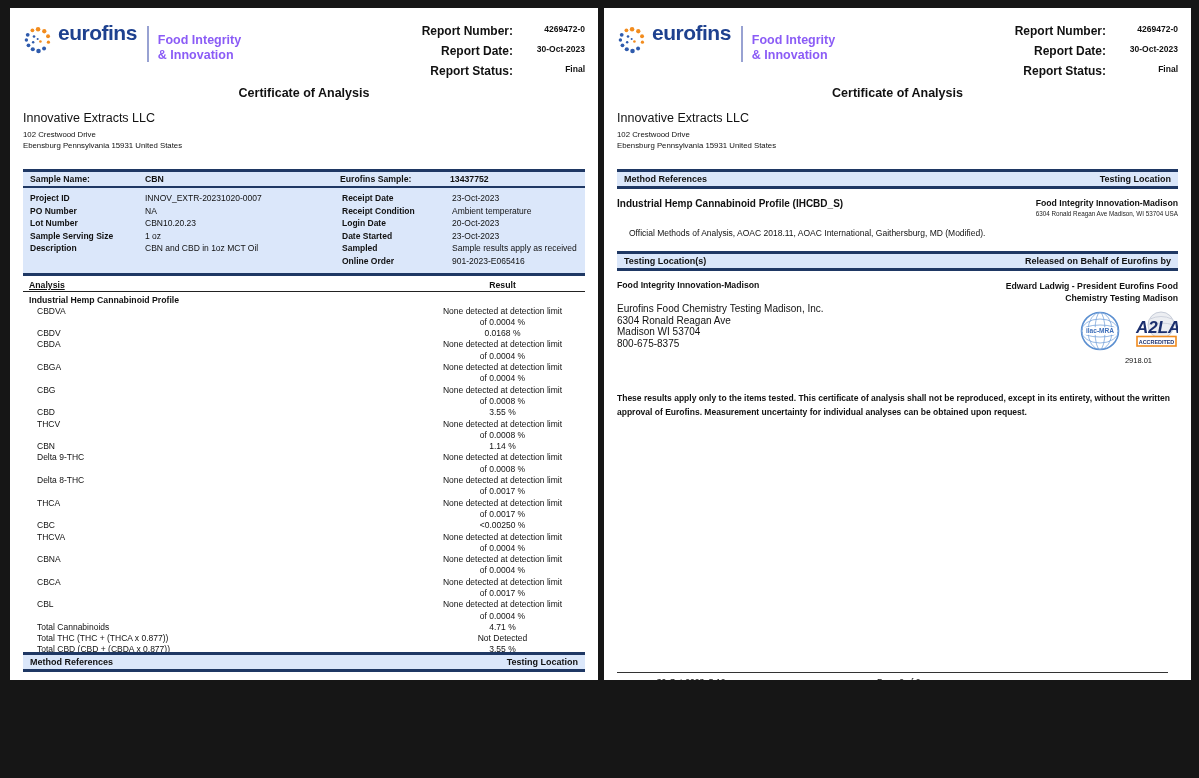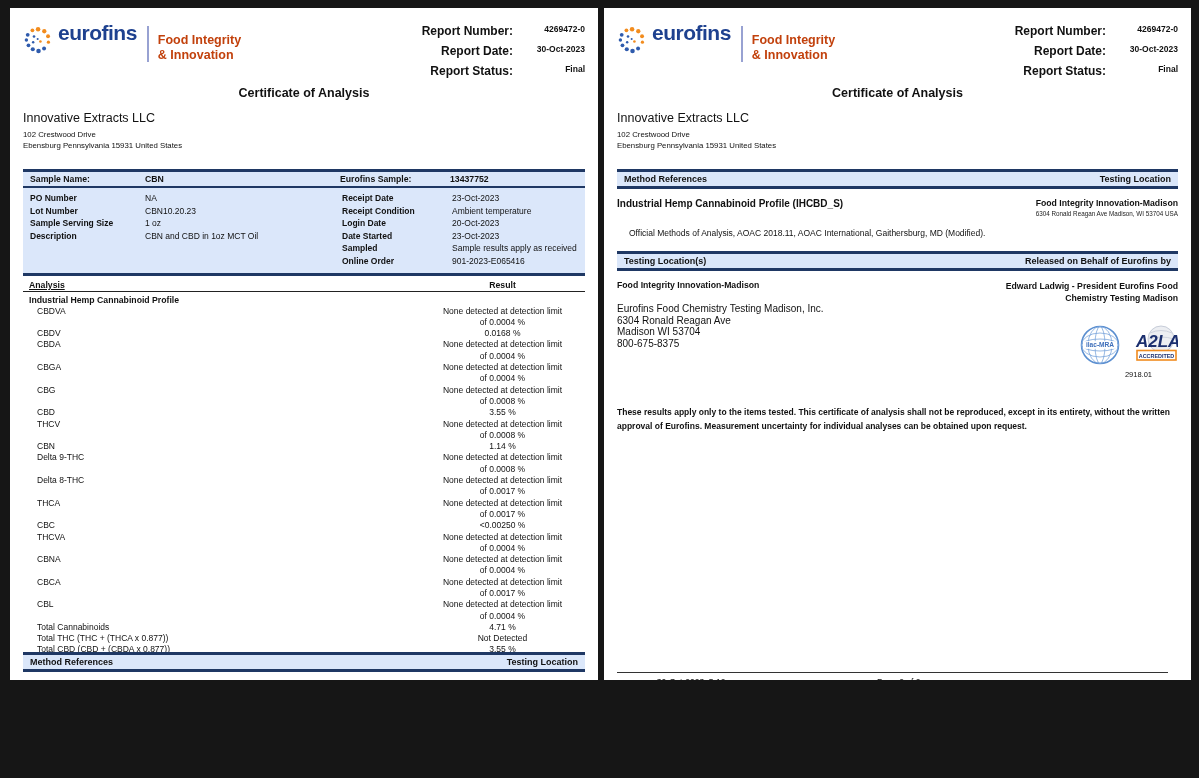--- a/index.html
+++ b/index.html
@@ -8,21 +8,21 @@
   .page { position:absolute; top:8px; width:588px; height:762px; background:#ffffff; color:#111; }
   .page-1 { left:10px; }
   .page-2 { left:604px; width:587px; }
 
   
   .hdr { display:flex; justify-content:space-between; padding:12px 13px 0 13px; height:62px; }
   .logo { display:flex; align-items:flex-start; }
   .logo svg { margin-top:4px; }
   .wordmark { font-size:21px; font-weight:bold; color:#1e418f; letter-spacing:-0.5px; margin-left:3px; line-height:26px; }
   .logo-divider { width:2px; height:36px; background:#98a2d2; margin:6px 9px 0 10px; }
-  .tagline { color:#c2410c; font-weight:bold; font-size:12.5px; line-height:15px; margin-top:13px; }
+  .tagline { color:#8b5cf6; font-weight:bold; font-size:12.5px; line-height:15px; margin-top:13px; }
   .repinfo { margin-top:4px; }
   .reprow { display:flex; justify-content:flex-end; margin-bottom:6px; }
   .replabel { font-weight:bold; font-size:12px; width:92px; text-align:right; }
   .repval { font-weight:bold; font-size:8.5px; width:72px; text-align:right; }
 
   .title { text-align:center; font-weight:bold; font-size:12.5px; margin-top:16px; }
   .client { padding:0 13px; margin-top:11px; }
   .client-name { font-size:12.5px; margin-bottom:4px; }
   .client-addr { font-size:7.8px; line-height:11px; }
 
@@ -67,21 +67,21 @@
   .method-loc { text-align:right; }
   .method-loc-name { font-weight:bold; font-size:8.7px; }
   .method-loc-addr { font-size:6.3px; margin-top:2px; color:#222; }
   .aoac { margin-top:11px; padding-left:12px; font-size:8.5px; }
   .tbar { margin-top:13px; }
   .testrow { display:flex; justify-content:space-between; margin-top:9px; }
   .test-left-name { font-weight:bold; font-size:8.7px; }
   .company { margin-top:13px; font-size:10px; line-height:11.5px; }
   .released { text-align:right; }
   .released-line { font-weight:bold; font-size:8.7px; line-height:12px; }
-  .seals { display:flex; justify-content:flex-end; align-items:center; gap:14px; margin-top:21px; }
+  .seals { display:flex; justify-content:flex-end; align-items:center; gap:14px; margin-top:7px; }
   .accr-num { font-size:7.5px; margin-top:5px; padding-right:26px; }
   .disclaimer { margin-top:27px; font-weight:bold; font-size:8.5px; line-height:13.5px; padding-right:6px; }
 </style>
 </head>
 <body>
 
 <div class="stage">
 
   <div class="page page-1">
     <div class="hdr">
@@ -145,20 +145,24 @@
       <div class="sampleblock">
         <div class="samplehead">
           <span class="sh-l1">Sample Name:</span>
           <span class="sh-v1">CBN</span>
           <span class="sh-l2">Eurofins Sample:</span>
           <span class="sh-v2">13437752</span>
         </div>
         <div class="samplefields">
           <div class="sf-col sf-left">
 
+              <div class="sf-row">
+                <span class="sf-label">Project ID</span>
+                <span class="sf-value">INNOV_EXTR-20231020-0007</span>
+              </div>
 
               <div class="sf-row">
                 <span class="sf-label">PO Number</span>
                 <span class="sf-value">NA</span>
               </div>
 
               <div class="sf-row">
                 <span class="sf-label">Lot Number</span>
                 <span class="sf-value">CBN10.20.23</span>
               </div>

